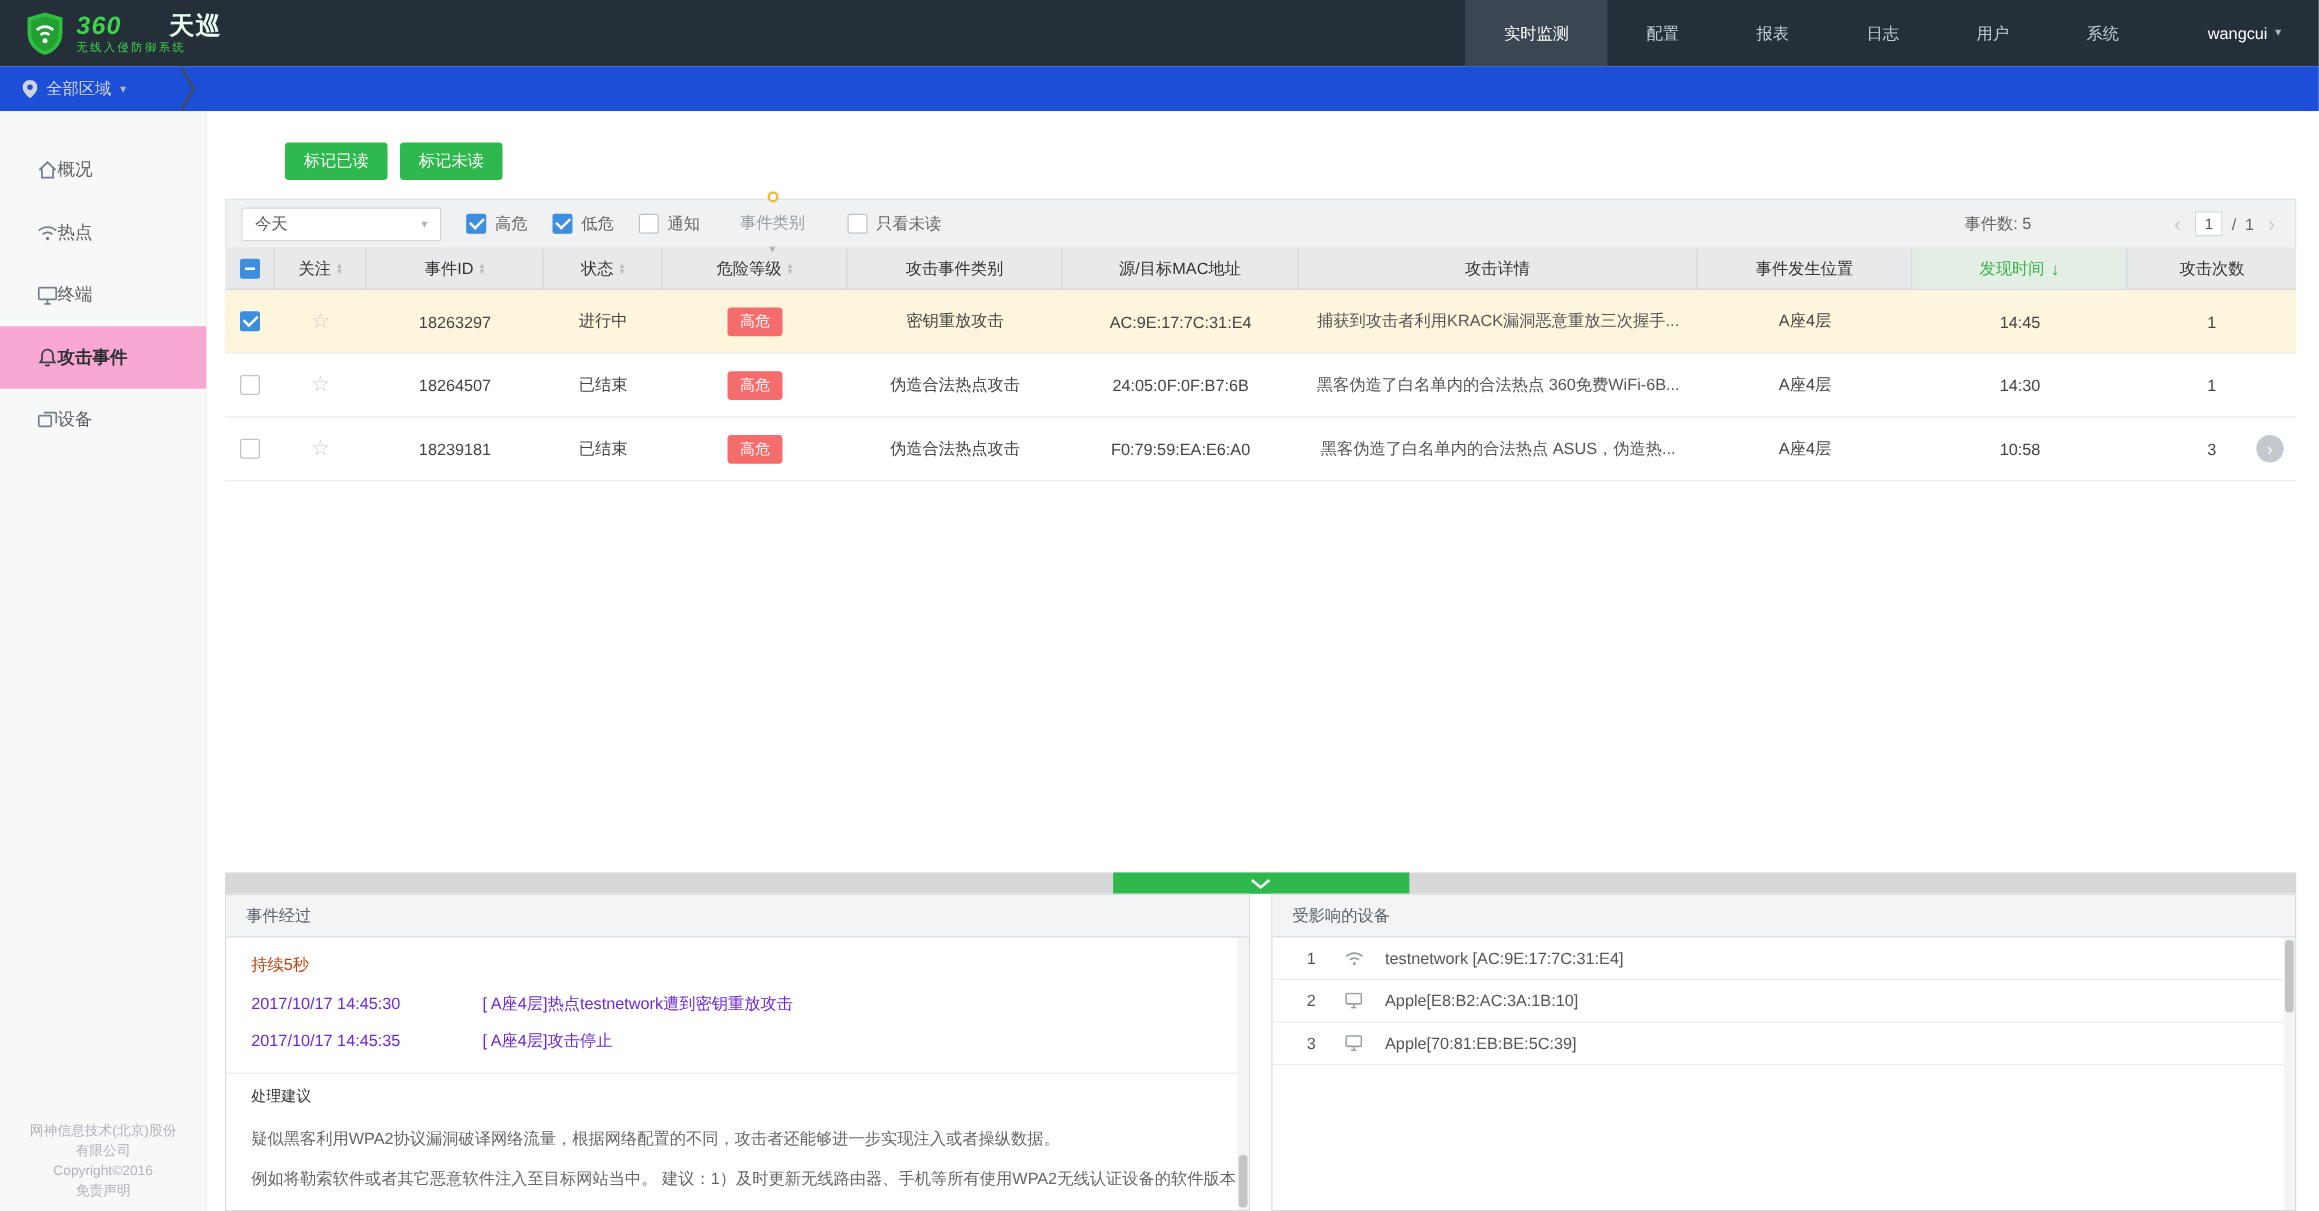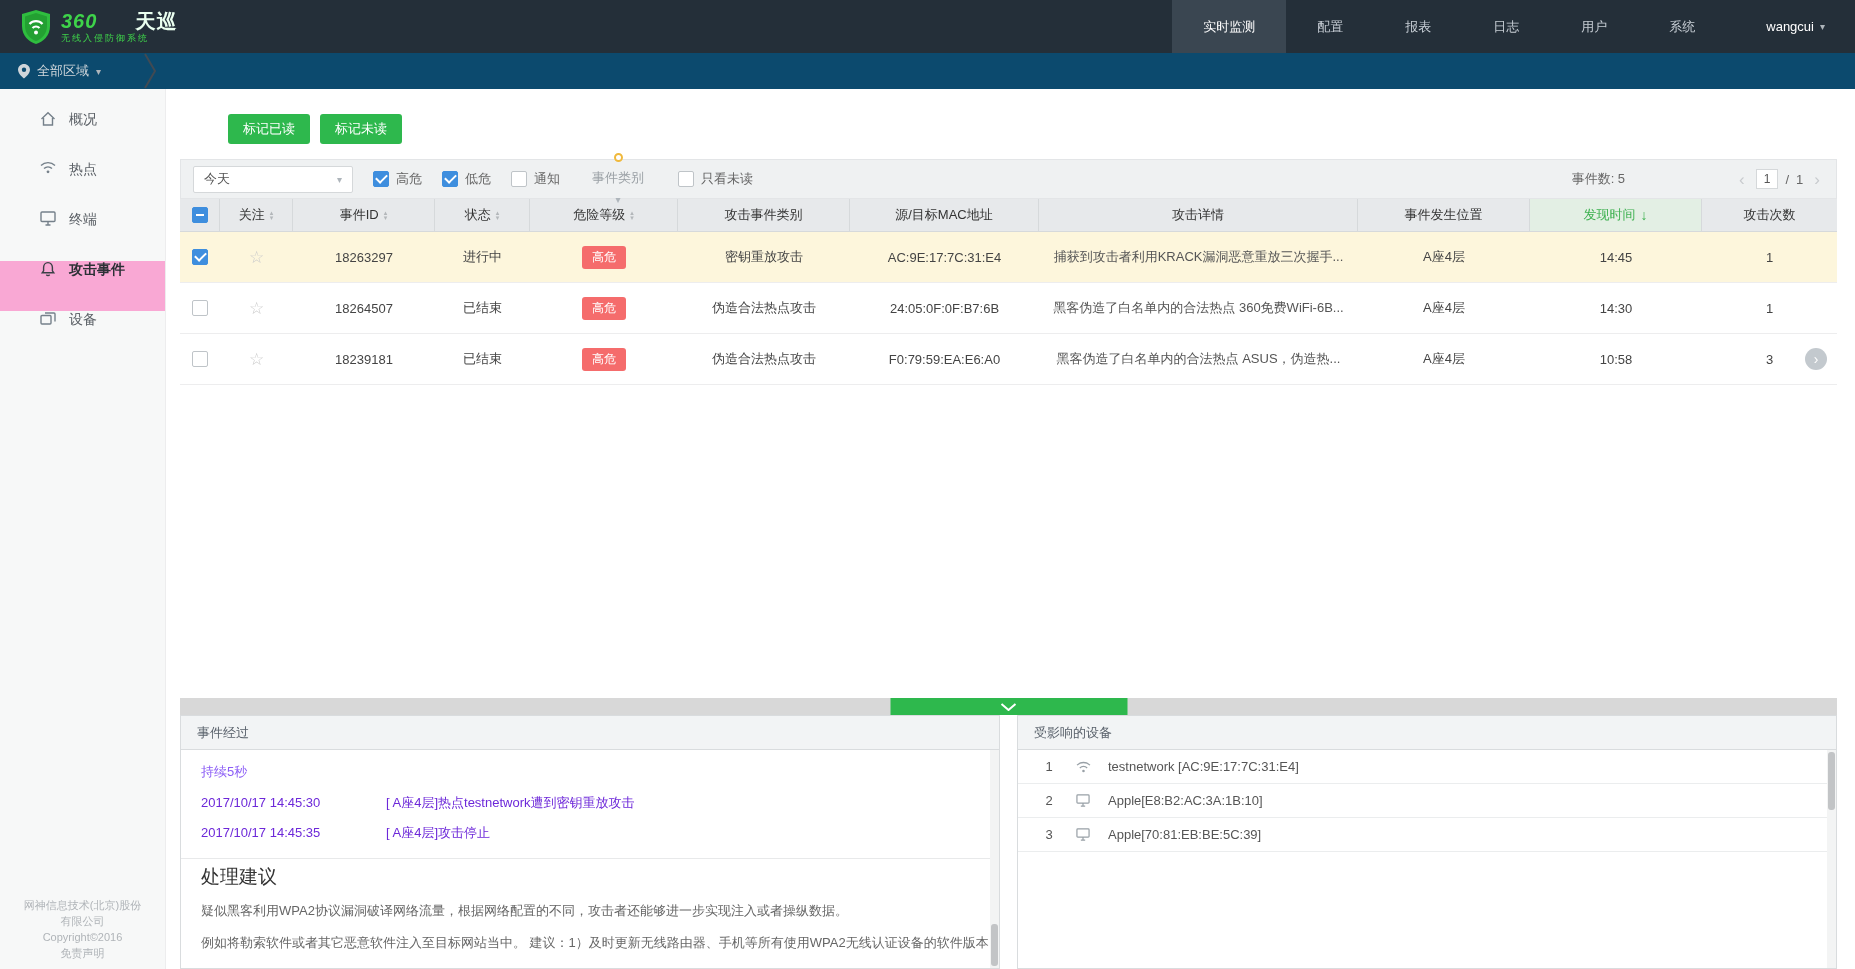--- a/index.html
+++ b/index.html
@@ -17,29 +17,29 @@
   .subtitle { font-size:9px; color:#3ed34a; letter-spacing:2px; margin-top:2px; }
   .topnav { margin-left:auto; display:flex; align-items:stretch; }
   .topnav .nav-item { display:flex; align-items:center; padding:0 31px; font-size:13px;
     color:#c6cdd4; cursor:pointer; }
   .topnav .nav-item.active { background:#3a4651; color:#fff; }
   .user-menu { display:flex; align-items:center; gap:6px; color:#fff; font-size:13px;
     padding:0 30px 0 40px; cursor:pointer; }
   .caret { font-size:10px; color:#aeb5bb; }
 
   
-  .areabar { position:absolute; top:53px; left:0; right:0; height:36px; background:#0c4a6e;
+  .areabar { position:absolute; top:53px; left:0; right:0; height:36px; background:#1d4ed8;
     display:flex; align-items:center; padding-left:18px; }
   .area-select { display:flex; align-items:center; gap:7px; font-size:13px; color:#d3d8dc; cursor:pointer; }
   .area-chevron { margin-left:42px; }
 
   
   .sidebar { position:absolute; top:89px; left:0; bottom:0; width:166px; background:#f7f8f8;
     border-right:1px solid #ededee; padding-top:22px; }
-  .side-item { height:50px; display:flex; align-items:flex-start; gap:13px; padding-left:40px;
+  .side-item { height:50px; display:flex; align-items:center; padding-left:30px;
     font-size:14px; color:#5c6167; cursor:pointer; }
   .side-item.active { background:#f9a8d4; color:#2c3136; font-weight:bold; }
   .side-item svg { flex:0 0 auto; }
   .side-footer { position:absolute; bottom:8px; left:0; width:100%; text-align:center;
     font-size:11px; color:#b0b4b8; line-height:16px; }
   .side-footer .link { cursor:pointer; }
 
   
   .content { position:absolute; top:89px; left:166px; right:0; bottom:0; background:#fff;
     padding:25px 18px 0 14px; overflow:hidden; }
@@ -103,25 +103,25 @@
     cursor:pointer; }
 
   
   .panels { display:flex; gap:17px; height:254px; }
   .panel { width:820px; border:1px solid #d9dcde; background:#fff; position:relative; overflow:hidden; }
   .panel-hd { height:34px; background:#f2f4f5; border-bottom:1px solid #d9dcde; line-height:33px;
     padding-left:16px; font-size:13px; color:#59616b; }
   .panel-bd { position:relative; height:calc(100% - 34px); overflow:hidden; }
 
   .evt-body { padding:0 20px; }
-  .duration { font-size:13px; color:#8b5cf6; padding-top:13px; height:38px; }
+  .duration { font-size:13px; color:#c2410c; padding-top:13px; height:38px; }
   .log-line { display:flex; font-size:13px; color:#6d28d9; line-height:30px; }
   .log-time { width:185px; flex:0 0 auto; }
   .evt-divider { border-top:1px solid #e8e9ea; margin:10px -20px 0; }
-  .sug-title { font-size:19px; color:#333; line-height:36px; }
+  .sug-title { font-size:12px; color:#333; line-height:36px; }
   .sug-line { font-size:13px; color:#666; line-height:32px; white-space:nowrap; }
 
   .dev-row { height:34px; display:flex; align-items:center; border-bottom:1px solid #ebedee;
     padding:0 14px; font-size:13px; color:#555; }
   .dev-idx { width:34px; text-align:center; flex:0 0 auto; }
   .dev-ic { width:34px; display:flex; justify-content:center; flex:0 0 auto; }
   .dev-name { margin-left:8px; }
 
   .vscroll { position:absolute; top:0; right:0; bottom:0; width:9px; background:#f3f4f4; }
   .vthumb { position:absolute; right:1px; width:7px; background:#c2c4c6; border-radius:3px; cursor:pointer; }

